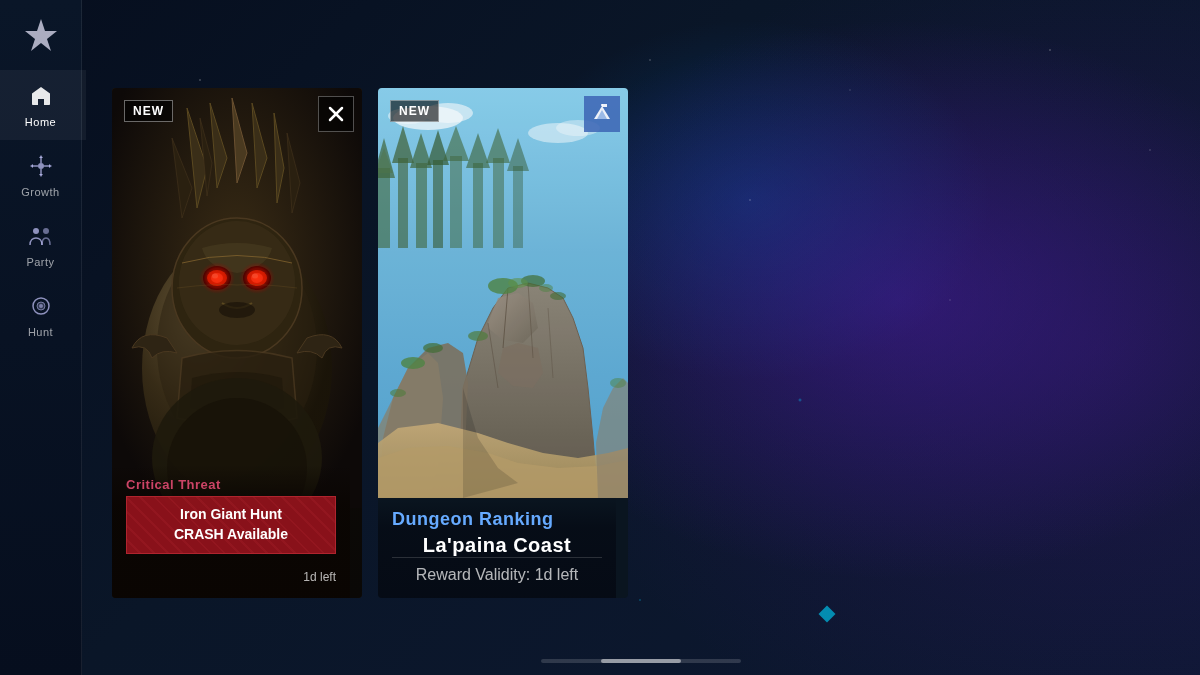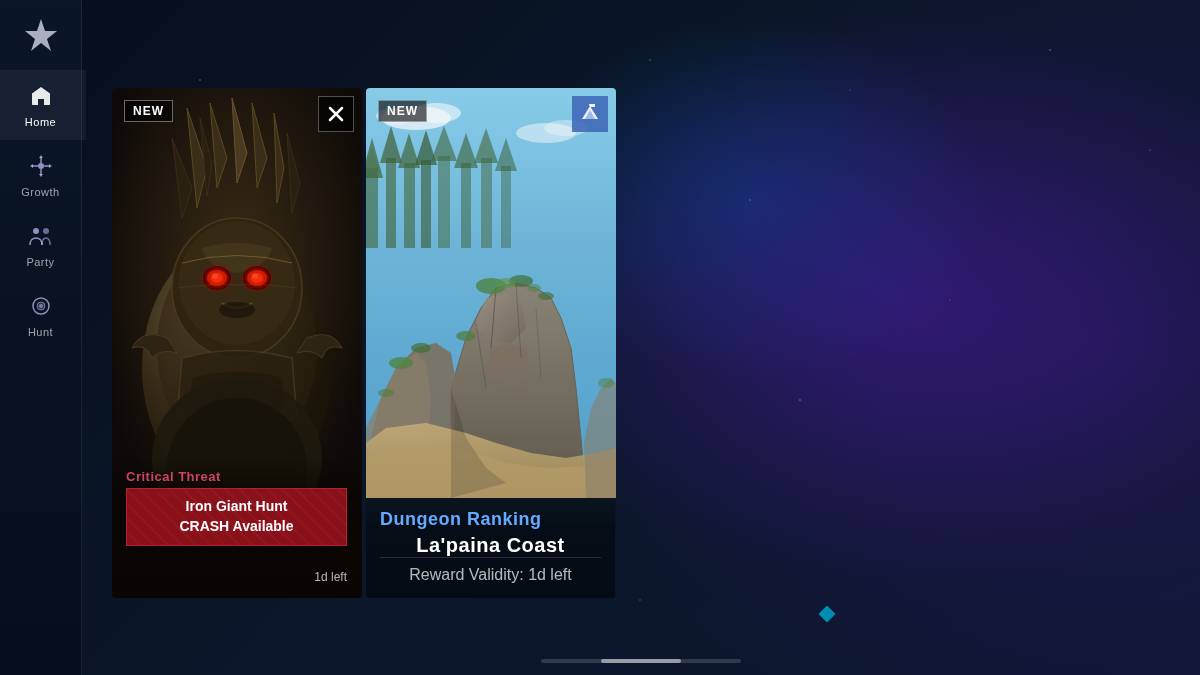--- a/index.html
+++ b/index.html
@@ -117,21 +117,21 @@
       display: flex;
       flex-direction: column;
       align-items: flex-start;
       justify-content: center;
       padding: 20px 30px;
     }
 
     
     .cards-container {
       display: flex;
-      gap: 4px;
+      gap: 16px;
       margin-top: 10px;
     }
 
     
     .card {
       position: relative;
       width: 250px;
       height: 510px;
       border-radius: 4px;
       overflow: hidden;
@@ -200,21 +200,21 @@
       position: absolute;
       top: 0;
       left: 0;
     }
 
     
     .card-info-overlay {
       position: absolute;
       bottom: 0;
       left: 0;
-      right: 1px;
+      right: 12px;
       padding: 12px 14px 14px;
       z-index: 10;
     }
 
     .card-1-overlay {
       background: linear-gradient(180deg, transparent 0%, rgba(10, 5, 2, 0.85) 30%, rgba(10,5,2,0.95) 100%);
     }
 
     .card-2-overlay {
       background: linear-gradient(180deg, transparent 0%, rgba(5, 10, 20, 0.75) 30%, rgba(5,10,20,0.92) 100%);
@@ -233,21 +233,21 @@
       font-size: 18px;
       font-weight: 600;
       letter-spacing: 0.5px;
       margin-bottom: 4px;
     }
 
     .card-title-area {
       background: rgba(160, 20, 30, 0.85);
       border: 1px solid rgba(200, 50, 60, 0.6);
       padding: 8px 10px;
-      margin-bottom: 24px;
+      margin-bottom: 16px;
       position: relative;
       overflow: hidden;
     }
 
     
     .card-title-area::before {
       content: '';
       position: absolute;
       inset: 0;
       background: repeating-linear-gradient(

